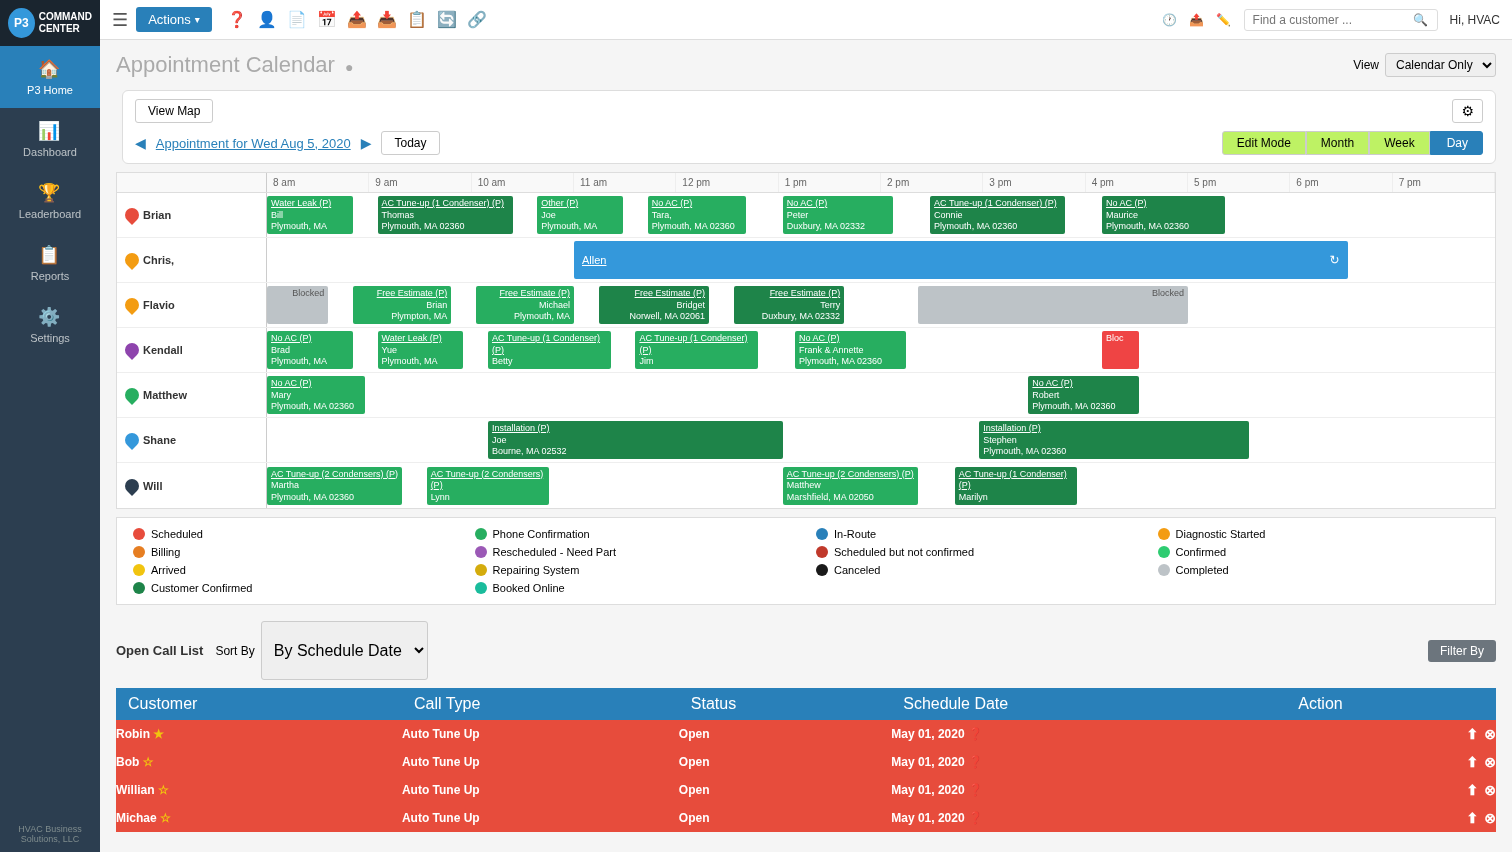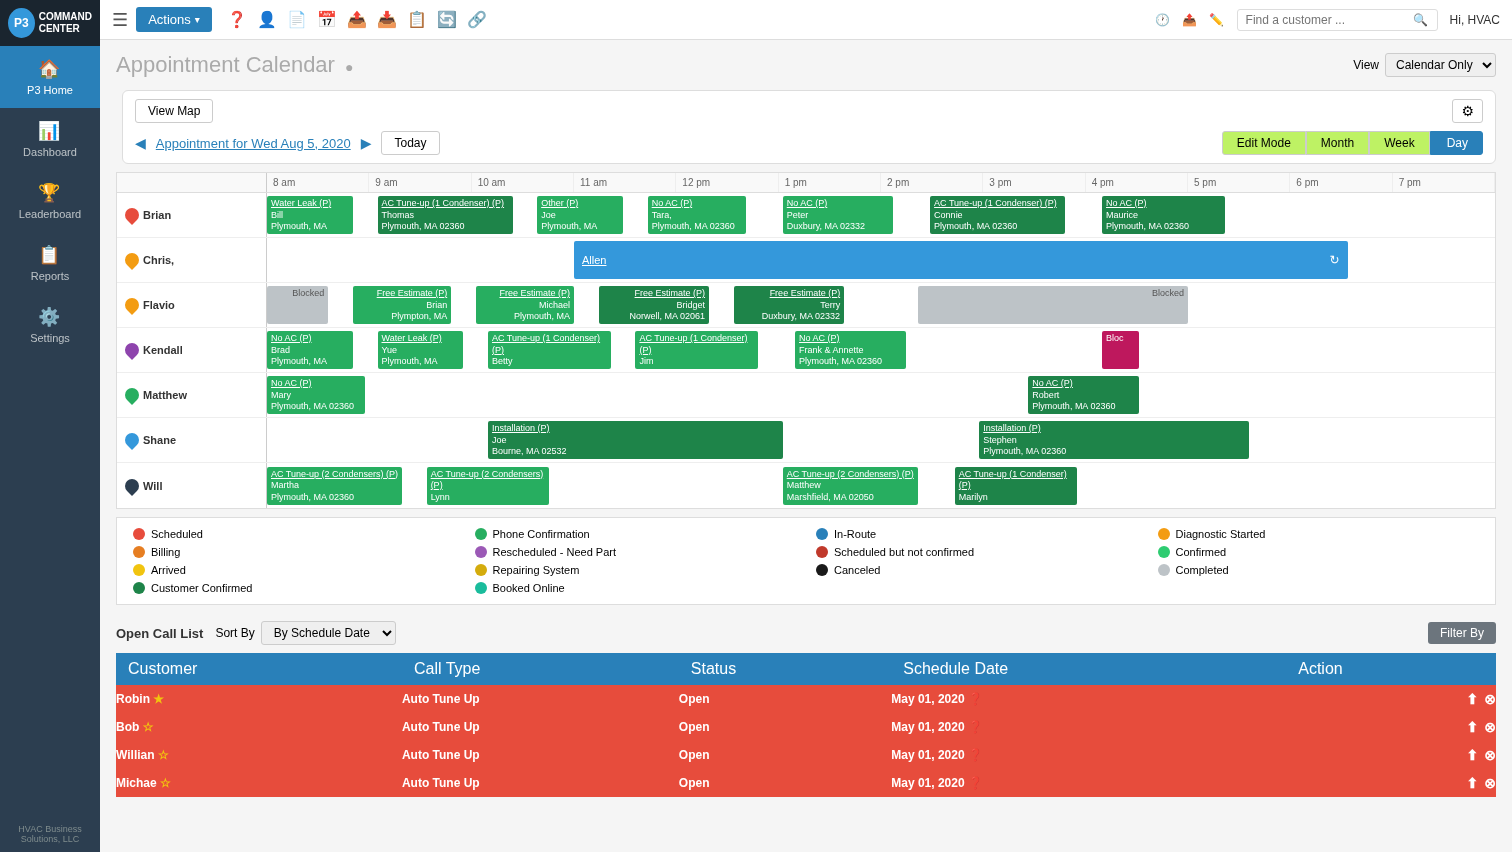--- a/index.html
+++ b/index.html
@@ -94,21 +94,21 @@
       display: flex;
       align-items: center;
       gap: 12px;
     }
     .topbar-search {
       display: flex;
       align-items: center;
       border: 1px solid #ddd;
       border-radius: 3px;
       padding: 3px 8px;
-      gap: 8px;
+      gap: 1px;
     }
     .topbar-search input {
       border: none;
       outline: none;
       font-size: 12px;
       width: 160px;
       color: #999;
     }
     .topbar-hi { font-size: 12px; color: #333; }
 
@@ -246,21 +246,21 @@
       border-radius: 2px;
       padding: 2px 4px;
       font-size: 9px;
       line-height: 1.3;
       overflow: hidden;
       color: white;
       cursor: pointer;
     }
     .cal-appt.green { background: #27ae60; }
     .cal-appt.dark-green { background: #1e8449; }
-    .cal-appt.blue { background: #be185d; }
+    .cal-appt.blue { background: #ef4444; }
     .cal-appt.blocked { background: #bdc3c7; color: #555; }
 
     
     .legend {
       background: white;
       border: 1px solid #ddd;
       padding: 10px 16px;
       margin-top: 8px;
       display: grid;
       grid-template-columns: repeat(4, 1fr);
@@ -283,21 +283,21 @@
     .open-call-header {
       display: flex;
       align-items: center;
       gap: 24px;
       margin-bottom: 8px;
       justify-content: space-between;
     }
     .open-call-left { display: flex; align-items: center; gap: 12px; }
     .open-call-title { font-size: 13px; font-weight: bold; color: #333; }
     .sort-by { display: flex; align-items: center; gap: 6px; font-size: 12px; }
-    .sort-select { padding: 3px 8px; border: 1px solid #ccc; border-radius: 3px; font-size: 12px; }
+    .sort-select { padding: 19px 8px; border: 1px solid #ccc; border-radius: 3px; font-size: 16px; }
     .btn-filter {
       padding: 4px 12px;
       background: #6c757d;
       color: white;
       border: none;
       border-radius: 3px;
       cursor: pointer;
       font-size: 12px;
     }
     .call-table { width: 100%; border-collapse: collapse; }

